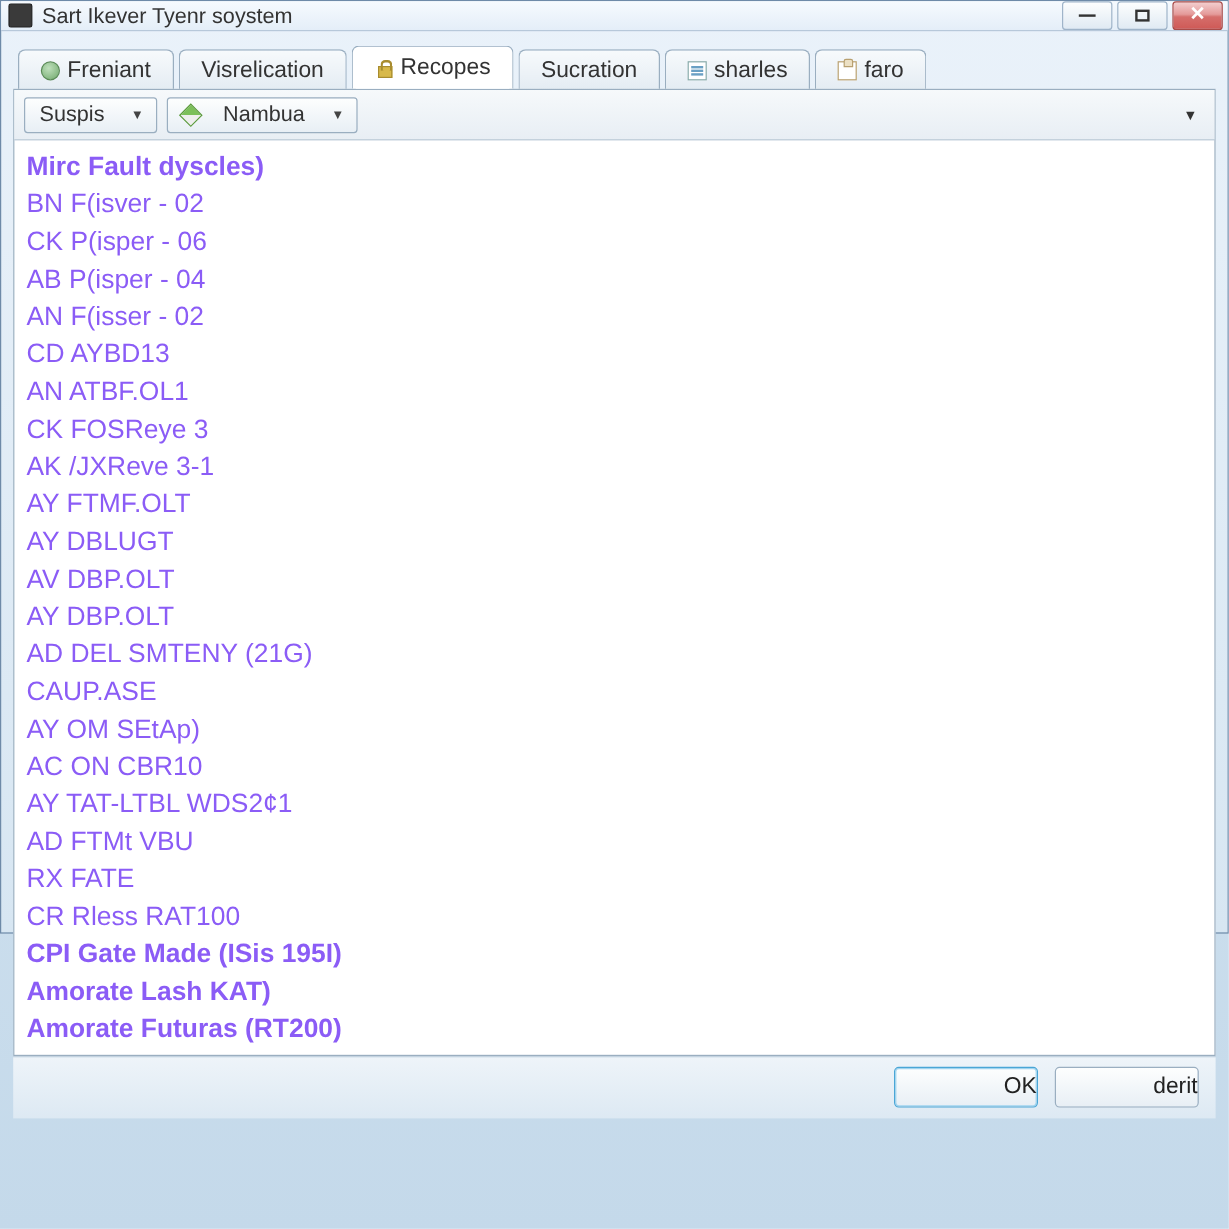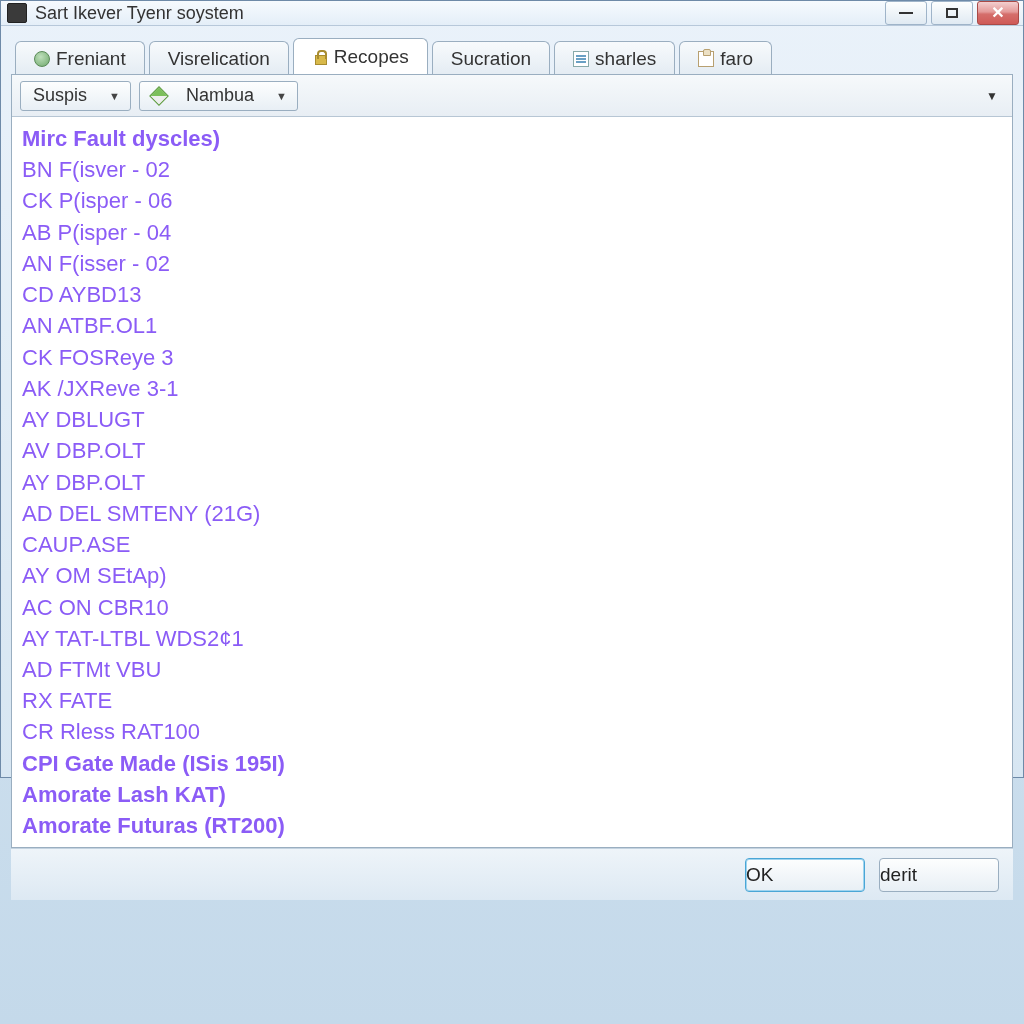--- a/index.html
+++ b/index.html
@@ -164,21 +164,21 @@
     padding: 0 14px;
     background: linear-gradient(#eef4f9,#dde9f3);
     border-top: 1px solid #c4d3e0;
   }
   .btn {
     min-width: 120px; height: 34px;
     border: 1px solid #9aaec0;
     background: linear-gradient(#fdfefe, #e8eff5);
     border-radius: 4px;
     font-size: 19px; color: #222;
-    display:flex;align-items:center;justify-content:flex-start;
+    display:flex;align-items:center;justify-content:flex-end;
     cursor:pointer;
   }
   .btn.primary {
     border: 1px solid #4aa6d6;
     box-shadow: 0 0 0 1px #9fd4ef inset;
   }
 </style>
 </head>
 <body>
 
@@ -246,20 +246,21 @@
       <div class="list" id="item-list">
           <div class="row bold">Mirc Fault dyscles)</div>
           <div class="row">BN F(isver - 02</div>
           <div class="row">CK P(isper - 06</div>
           <div class="row">AB P(isper - 04</div>
           <div class="row">AN F(isser - 02</div>
           <div class="row">CD AYBD13</div>
           <div class="row">AN ATBF.OL1</div>
           <div class="row">CK FOSReye 3</div>
           <div class="row">AK /JXReve 3-1</div>
+          <div class="row">AY FTMF.OLT</div>
           <div class="row">AY DBLUGT</div>
           <div class="row">AV DBP.OLT</div>
           <div class="row">AY DBP.OLT</div>
           <div class="row">AD DEL SMTENY (21G)</div>
           <div class="row">CAUP.ASE</div>
           <div class="row">AY OM SEtAp)</div>
           <div class="row">AC ON CBR10</div>
           <div class="row">AY TAT-LTBL WDS2¢1</div>
           <div class="row">AD FTMt VBU</div>
           <div class="row">RX FATE</div>

